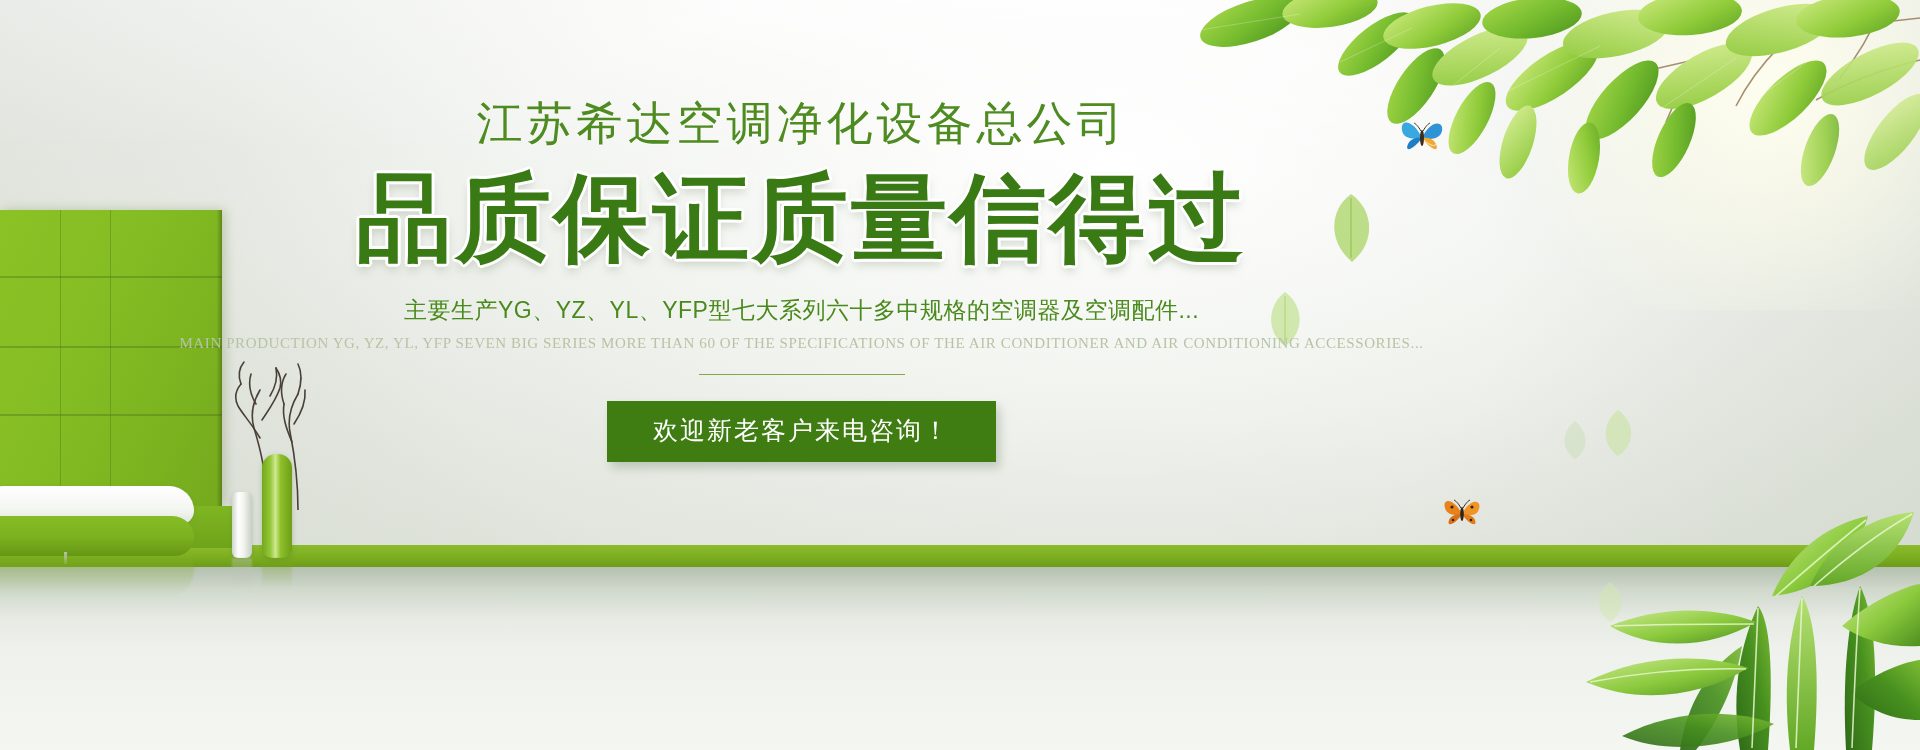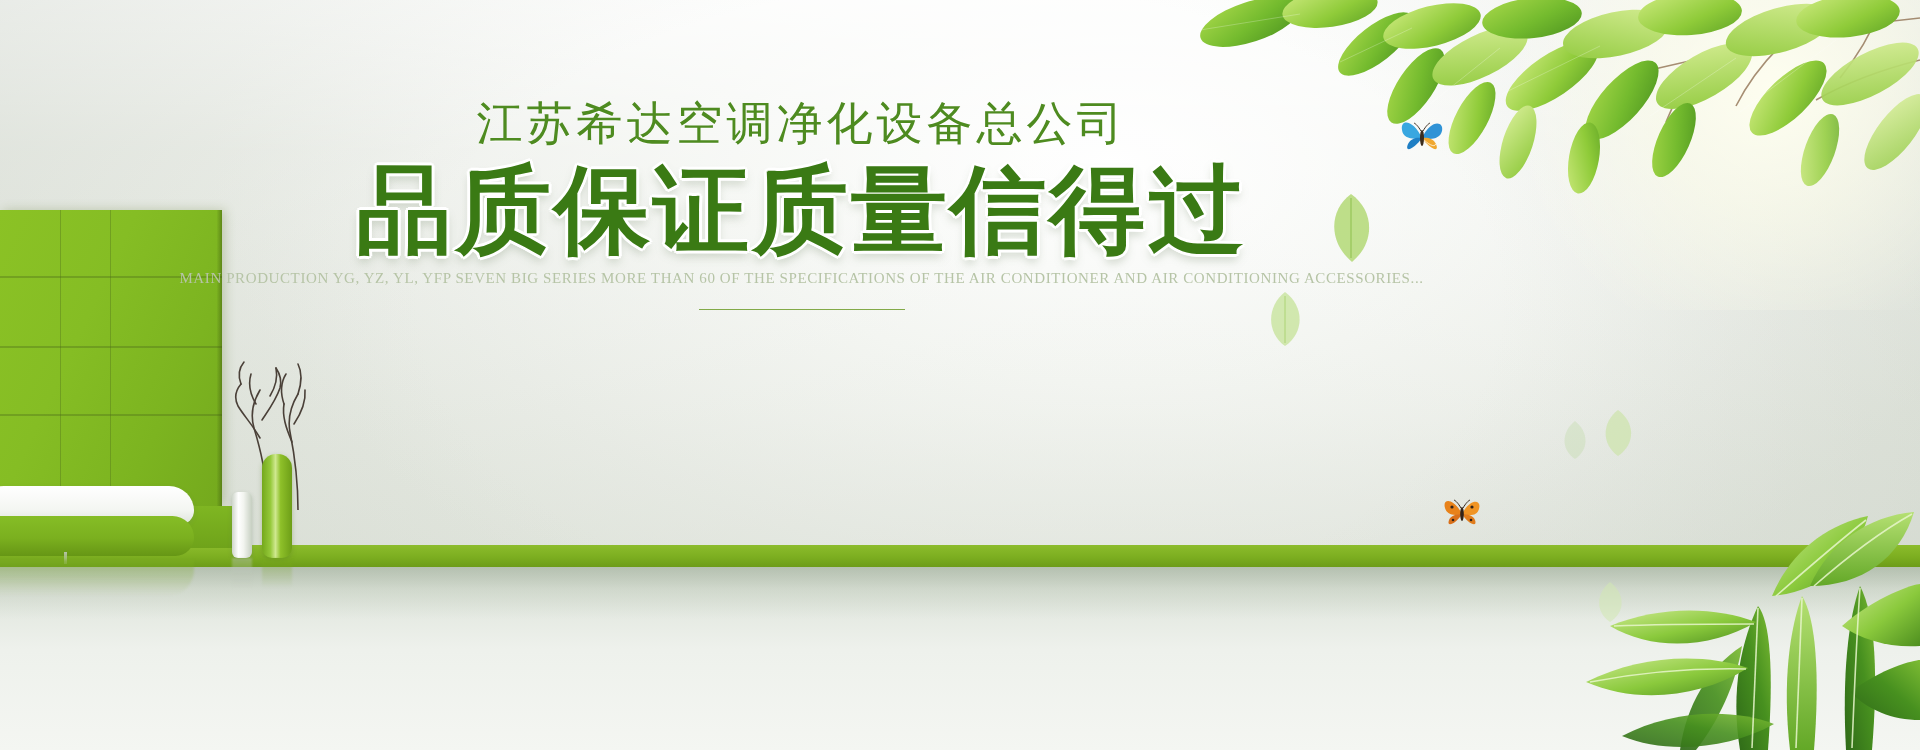--- a/index.html
+++ b/index.html
@@ -143,21 +143,21 @@
   .headline-sub{
     font-size:46px; line-height:1;
     letter-spacing:4px;
     color:#4e8b20;
     font-weight:400;
     -webkit-text-stroke:0px;
     text-shadow:0 1px 0 rgba(255,255,255,.7);
     font-family:"Liberation Sans","DejaVu Sans",sans-serif;
   }
   .headline-main{
-    margin-top:14px;
+    margin-top:22px;
     font-size:96px; line-height:1.05;
     font-weight:bold;
     letter-spacing:3px;
     color:#3a7a14;
     text-shadow:
        2px 2px 0 #ffffff, -2px 2px 0 #ffffff,
        2px -2px 0 #ffffff, -2px -2px 0 #ffffff,
        0 3px 0 #ffffff, 0 -3px 0 #ffffff,
        3px 0 0 #ffffff, -3px 0 0 #ffffff,
        0 6px 10px rgba(120,140,110,.35);
@@ -396,17 +396,19 @@
         <path d="M100 262 C152 252 210 248 256 249"></path>
         <path d="M286 176 C318 148 348 122 376 100"></path>
         <path d="M324 166 C356 138 390 112 422 94"></path>
       </g>
     </g>
   </svg>
 
   <div class="content">
     <div class="headline-sub">江苏希达空调净化设备总公司</div>
     <div class="headline-main">品质保证质量信得过</div>
+    <div class="desc-cn">主要生产YG、YZ、YL、YFP型七大系列六十多中规格的空调器及空调配件...</div>
     <div class="desc-en">MAIN PRODUCTION YG, YZ, YL, YFP SEVEN BIG SERIES MORE THAN 60 OF THE SPECIFICATIONS OF THE AIR CONDITIONER AND AIR CONDITIONING ACCESSORIES...</div>
     <div class="divider"></div>
+    <button class="cta">欢迎新老客户来电咨询！</button>
   </div>
 
 </div>
 
 </body></html>

